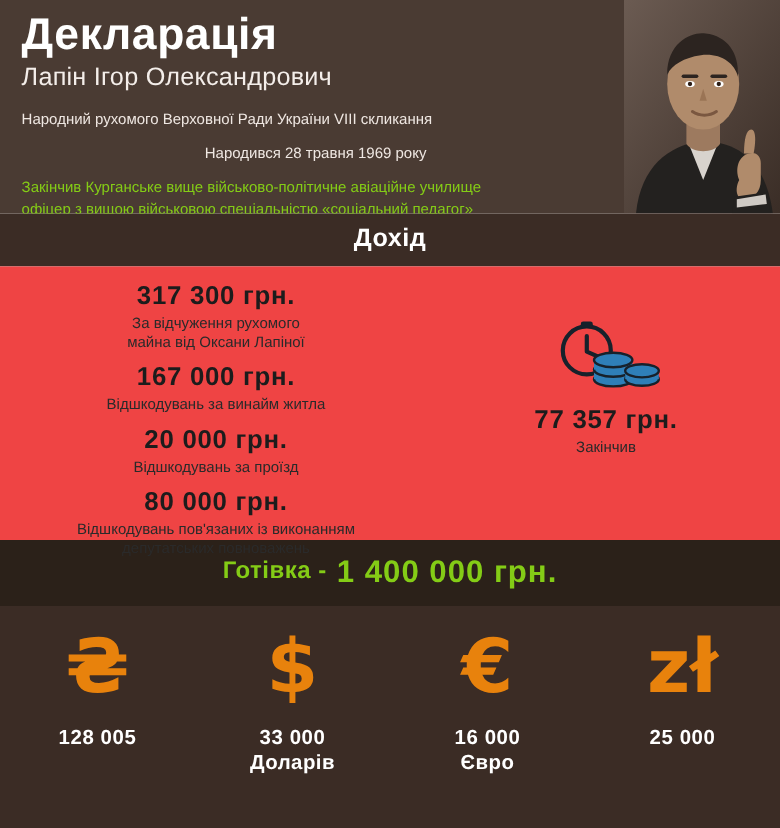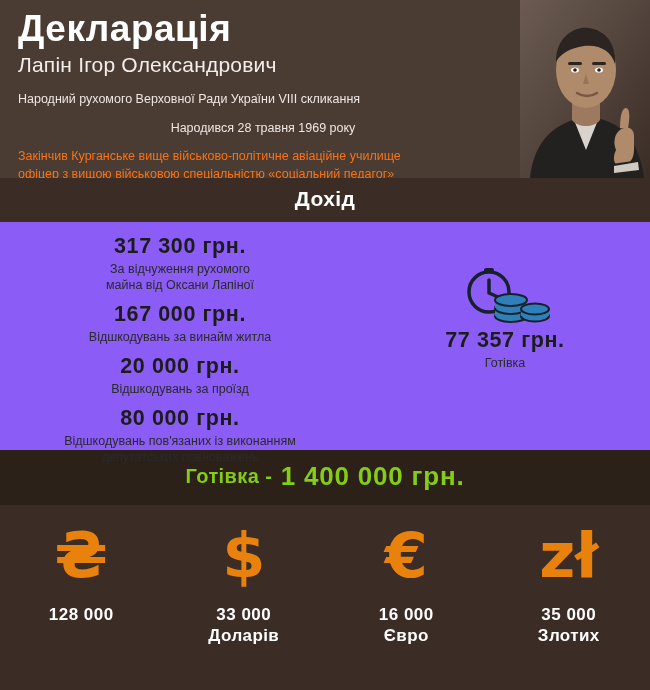--- a/index.html
+++ b/index.html
@@ -52,21 +52,21 @@
     color: #efe7e2;
     max-width: 490px;
   }
   .header-line.tight {
     margin-bottom: 10px;
     text-align: center;
   }
   .header-block {
     font-size: 12.5px;
     line-height: 1.45;
-    color: #f97316;
+    color: #84cc16;
     max-width: 500px;
   }
 
   
   .portrait {
     position: absolute;
     right: 0;
     top: 0;
     width: 130px;
     height: 178px;
@@ -81,21 +81,21 @@
     font-size: 21px;
     font-weight: bold;
     letter-spacing: 0.4px;
     padding: 9px 0 11px 0;
   }
 
   
   .income {
     position: relative;
     height: 228px;
-    background: #8b5cf6;
+    background: #ef4444;
     box-sizing: border-box;
     padding-top: 12px;
   }
   .income-left {
     width: 360px;
     text-align: center;
   }
   .amount {
     font-size: 21.5px;
     font-weight: bold;
@@ -115,20 +115,21 @@
     right: 0;
     top: 44px;
     width: 290px;
     text-align: center;
   }
   .salary-amount {
     font-size: 21.5px;
     font-weight: bold;
     color: #1c1c1c;
     letter-spacing: 0.6px;
+    margin-top: 10px;
   }
   .salary-sub {
     font-size: 12.5px;
     color: #2a2a2a;
     margin-top: 3px;
   }
   .icon-wrap {
     height: 62px;
   }
 
@@ -295,44 +296,43 @@
             <ellipse cx="54" cy="34" rx="16" ry="6"></ellipse>
           </g>
           <g fill="#2f7fb8" stroke="#17212b" stroke-width="2">
             <ellipse cx="78" cy="50" rx="14" ry="5.5"></ellipse>
             <rect x="64" y="43" width="28" height="7" stroke="none"></rect>
             <ellipse cx="78" cy="43" rx="14" ry="5.5"></ellipse>
           </g>
         </svg>
       </div>
       <div class="salary-amount">77 357  грн.</div>
-      <div class="salary-sub">Готівка</div>
+      <div class="salary-sub">Закінчив</div>
     </div>
   </div>
 
   <div class="cash-band">
     <span class="cash-label">Готівка -</span>
     <span class="cash-value">1 400 000 грн.</span>
   </div>
 
   <div class="currencies">
     <div class="cur">
       <div class="cur-sym">₴</div>
-      <div class="cur-amt">128 000</div>
+      <div class="cur-amt">128 005</div>
     </div>
     <div class="cur">
       <div class="cur-sym">$</div>
       <div class="cur-amt">33 000</div>
       <div class="cur-name">Доларів</div>
     </div>
     <div class="cur">
       <div class="cur-sym">€</div>
       <div class="cur-amt">16 000</div>
       <div class="cur-name">Євро</div>
     </div>
     <div class="cur">
       <div class="cur-sym">zł</div>
-      <div class="cur-amt">35 000</div>
-      <div class="cur-name">Злотих</div>
+      <div class="cur-amt">25 000</div>
     </div>
   </div>
 
 </div>
 
 </body></html>

